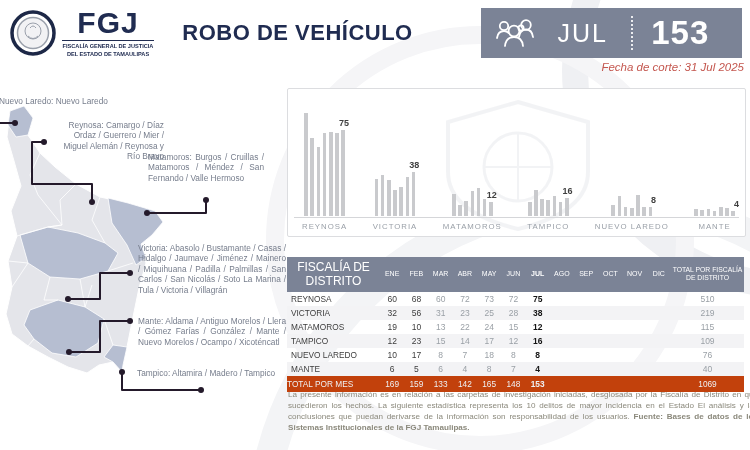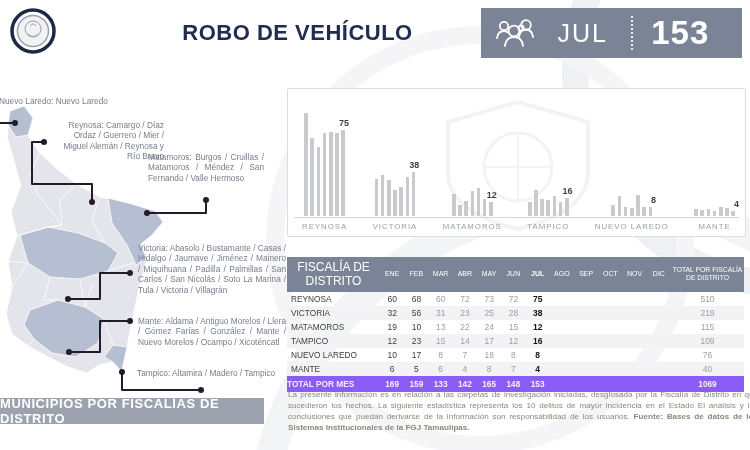--- a/index.html
+++ b/index.html
@@ -56,21 +56,21 @@
         line-height:1.2;vertical-align:middle;}
   th.th-district{width:92px;font-size:12px;}
   th.th-month{width:24px;}
   th.th-total{width:72px;font-size:6.8px;}
   th.hl{font-weight:bold;}
   tbody td{text-align:center;padding:2px 0;font-size:8.5px;color:#9aa0a6;}
   tbody tr:nth-child(even){background:#f3f3f5;}
   td.district{text-align:left;padding-left:4px;color:#3d3d3d;font-size:8.3px;}
   td.m0,td.m1{color:#3d3d3d;}
   td.m6{color:#141414;font-weight:bold;}
-  tr.total-row td{background:#8b5cf6;color:#eef0f3;font-size:8.3px;padding:3px 0;font-weight:bold;}
+  tr.total-row td{background:#c2410c;color:#eef0f3;font-size:8.3px;padding:3px 0;}
   tr.total-row td.district{color:#eef0f3;}
 
   
   #footer-note{left:288px;top:389px;width:470px;font-size:8.1px;line-height:1.38;
         color:#8b897c;text-align:justify;margin:0;}
   #footer-note b{color:#8b897c;}
 </style>
 </head>
 <body>
 <div id="page">
@@ -81,20 +81,24 @@
     <circle cx="480" cy="240" r="205" fill="none" stroke="#f5f5f7" stroke-width="18"></circle>
   </svg>
 
   <div class="layer" id="logo">
     <svg width="46" height="46" viewBox="0 0 46 46">
       <circle cx="23" cy="23" r="21" fill="#fff" stroke="#1d2847" stroke-width="3.5"></circle>
       <circle cx="23" cy="23" r="15.5" fill="#f2f2f4" stroke="#9aa0ab" stroke-width="1.5"></circle>
       <circle cx="23" cy="21" r="8" fill="none" stroke="#9aa0ab" stroke-width="1"></circle>
       <path d="M18,26 q5,5 10,0 M20,18 q3,-4 6,0" fill="none" stroke="#9aa0ab" stroke-width="1"></path>
     </svg>
+    <div id="logo-text">
+      <div id="fgj">FGJ</div>
+      <div id="logo-sub">FISCALÍA GENERAL DE JUSTICIA DEL ESTADO DE TAMAULIPAS</div>
+    </div>
   </div>
 
   <div class="layer" id="title">ROBO DE VEHÍCULO</div>
 
   <div class="layer" id="month-banner">
     <svg width="40" height="30" viewBox="0 0 40 30">
       <g fill="none" stroke="#fff" stroke-width="1.8" stroke-linecap="round">
         <circle cx="9" cy="8" r="4.2"></circle>
         <path d="M2,20 q1,-7 7,-7 q3,0 4.5,2"></path>
         <circle cx="31" cy="7" r="4.8"></circle>
@@ -102,20 +106,21 @@
         <circle cx="19" cy="13" r="5.4"></circle>
         <path d="M10,28 q1,-9 9,-9 q8,0 9,9"></path>
         <circle cx="26" cy="10" r="2.6"></circle>
       </g>
     </svg>
     <div id="month-label">JUL</div>
     <div id="banner-divider"></div>
     <div id="month-count">153</div>
   </div>
 
+  <div class="layer" id="cutoff">Fecha de corte: 31 Jul 2025</div>
 
   <svg class="layer" id="map-svg" width="290" height="320" viewBox="0 0 290 320">
     <g>
       <path d="M10,16 L24,11 L33,23 L28,40 L40,58 L55,72 L76,89 L100,102 L128,108 L155,116
                L163,127 L152,140 L141,149 L146,168 L139,193 L133,222 L127,252 L123,270 L122,277
                L113,267 L99,270 L87,278 L68,272 L48,262 L28,251 L12,239 L6,219
                L12,192 L8,166 L17,141 L11,116 L21,91 L14,66 L7,42 Z" fill="#e4e5ea" stroke="#fff" stroke-width="1"></path>
       <path d="M10,16 L24,11 L33,23 L28,40 L16,42 L8,30 Z" fill="#b6bed1" stroke="#fff" stroke-width="0.8"></path>
       <path d="M108,103 L128,108 L155,116 L163,127 L152,140 L141,149 L146,163 L136,170 L127,150 L112,128 Z" fill="#b6bed1" stroke="#fff" stroke-width="0.8"></path>
       <path d="M20,140 L48,132 L78,138 L105,148 L118,158 L108,176 L80,184 L50,182 L28,168 Z" fill="#b6bed1" stroke="#fff" stroke-width="0.8"></path>
@@ -163,21 +168,20 @@
 
   <div id="map-labels">
       <div class="map-label lbl-nuevo-laredo">Nuevo Laredo: Nuevo Laredo</div>
       <div class="map-label lbl-reynosa">Reynosa: Camargo / Díaz Ordaz / Guerrero / Mier / Miguel Alemán / Reynosa y Río Bravo</div>
       <div class="map-label lbl-matamoros">Matamoros: Burgos / Cruillas / Matamoros / Méndez / San Fernando / Valle Hermoso</div>
       <div class="map-label lbl-victoria">Victoria: Abasolo / Bustamante / Casas / Hidalgo / Jaumave / Jiménez / Mainero / Miquihuana / Padilla / Palmillas / San Carlos / San Nicolás / Soto La Marina / Tula / Victoria / Villagrán</div>
       <div class="map-label lbl-mante">Mante: Aldama / Antiguo Morelos / Llera / Gómez Farías / González / Mante / Nuevo Morelos / Ocampo / Xicoténcatl</div>
       <div class="map-label lbl-tampico">Tampico: Altamira / Madero / Tampico</div>
     </div>
 
-  <div class="layer" id="municipios-banner">MUNICIPIOS POR FISCALÍAS DE DISTRITO</div>
 
   <div class="layer" id="chart-panel">
     <svg id="chart-watermark" width="220" height="135" viewBox="0 0 220 135">
       <path d="M110,5 L180,25 V75 Q180,115 110,132 Q40,115 40,75 V25 Z" fill="none" stroke="#202c51" stroke-width="4"></path>
       <circle cx="110" cy="70" r="34" fill="none" stroke="#202c51" stroke-width="3"></circle>
       <path d="M76,70 H144 M110,36 V104" stroke="#202c51" stroke-width="2"></path>
     </svg>
     <div id="chart-groups">
         <div class="bar-group">
           <div class="bars-row">

